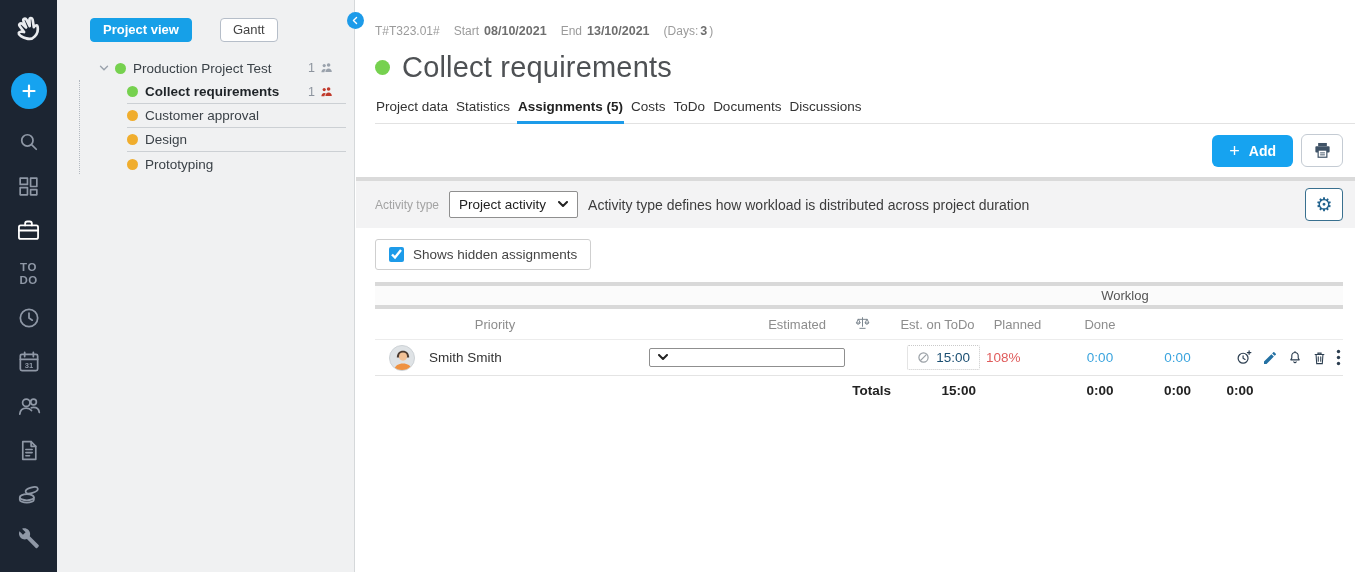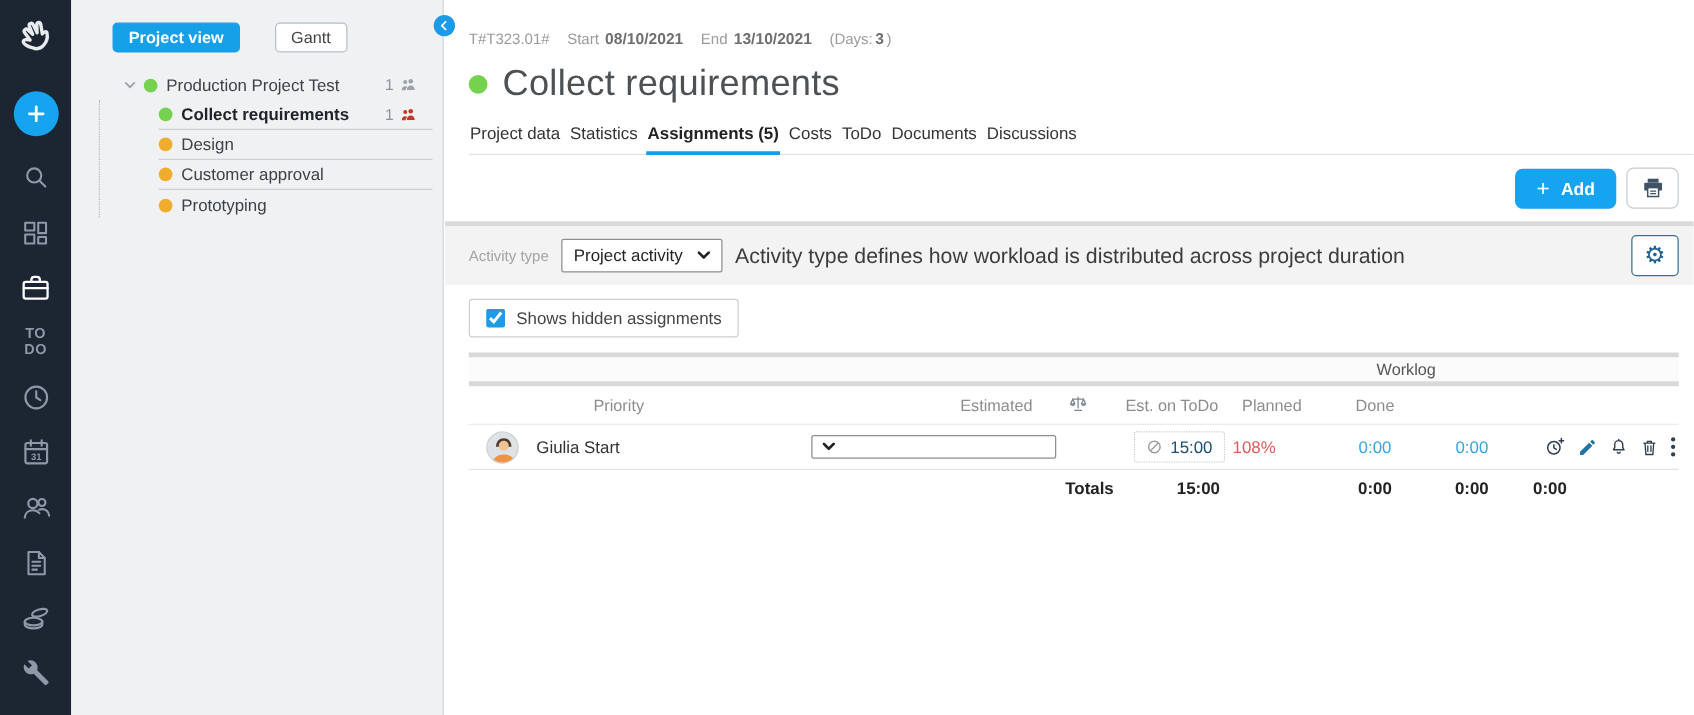--- a/index.html
+++ b/index.html
@@ -61,21 +61,21 @@
   .add-plus { font-size:18px; font-weight:normal; line-height:1; }
   .icon-btn { background:#fff; border:1px solid #c4cbd3; border-radius:6px; width:42px; height:33px;
     display:flex; align-items:center; justify-content:center; cursor:pointer; }
 
   .hdiv { height:4px; background:#dadada; margin:0 -12px 0 -19px; }
   .activity-bar { margin:0 -12px 0 -19px; background:#f3f3f4; padding:7px 12px 7px 19px;
     display:flex; align-items:center; gap:10px; }
   .al { color:#a3a3a3; font-size:12px; }
   .fake-select { background:#fff; border:1px solid #8f8f8f; border-radius:2px; padding:5px 9px;
     font-size:13.5px; color:#222; display:flex; align-items:center; gap:12px; cursor:pointer; }
-  .help { font-size:17px; color:#3c3c3c; }
+  .help { font-size:14px; color:#3c3c3c; }
   .gear-btn { margin-left:auto; width:38px; height:33px; background:#fff; border:1px solid #39708f;
     border-radius:4px; display:flex; align-items:center; justify-content:center; cursor:pointer; }
   .gear-glyph { color:#1f618d; font-size:19px; line-height:1; }
 
   .filter-row { margin-top:11px; }
   .chk-box { display:inline-flex; align-items:center; gap:9px; border:1px solid #cfcfcf; border-radius:3px;
     background:#fff; padding:7px 13px; cursor:pointer; }
   .chk-box input { width:15px; height:15px; accent-color:#1d9be9; }
   .chk-box span { font-size:13.5px; color:#444; }
 
@@ -229,25 +229,25 @@
               <circle cx="8.6" cy="3" r="1.8"></circle>
               <path d="M5.4 10c0-2.2 1.4-3.6 3.2-3.6S11.8 7.8 11.8 10z"></path>
           <circle cx="4.2" cy="3.6" r="1.6"></circle>
               <path d="M1.4 10.2C1.4 8.3 2.6 7 4.2 7c.6 0 1.2.2 1.6.5-.8.7-1.3 1.7-1.4 2.7z"></path>
             </g>
           </svg>
       </span>
     </div>
     <div class="trow child uline">
       <span class="dot orange"></span>
-      <span class="tlabel">Design</span>
+      <span class="tlabel">Customer approval</span>
     </div>
     <div class="trow child uline">
       <span class="dot orange"></span>
-      <span class="tlabel">Customer approval</span>
+      <span class="tlabel">Design</span>
     </div>
     <div class="trow child">
       <span class="dot orange"></span>
       <span class="tlabel">Prototyping</span>
     </div>
   </div>
 </div>
 
 <div class="main">
   <div class="collapse-btn">
@@ -346,21 +346,21 @@
 
     <div class="grid drow">
       <div class="cell-name">
         <span class="avatar">
           <svg width="26" height="26" viewBox="0 0 24 24">
             <path d="M6.3 10.5c0-3.8 2.4-6.2 5.7-6.2s5.7 2.4 5.7 6.2z" fill="#4c3b30"></path>
             <circle cx="12" cy="9.8" r="3.7" fill="#f2c196"></circle>
             <path d="M3 24c.8-5.2 4.2-7.8 9-7.8s8.2 2.6 9 7.8z" fill="#ef9242"></path>
             </svg>
         </span>
-        <span>Giulia Start</span>
+        <span>Smith Smith</span>
       </div>
       <div>
         <div class="fake-select role-select">
           <svg width="10" height="7" viewBox="0 0 10 7">
             <polyline points="1,1 5,5 9,1" fill="none" stroke="#222" stroke-width="2" stroke-linecap="round" stroke-linejoin="round"></polyline>
             </svg>
         </div>
       </div>
       <div><span class="prio-dot"></span></div>
       <div class="cell-est">

